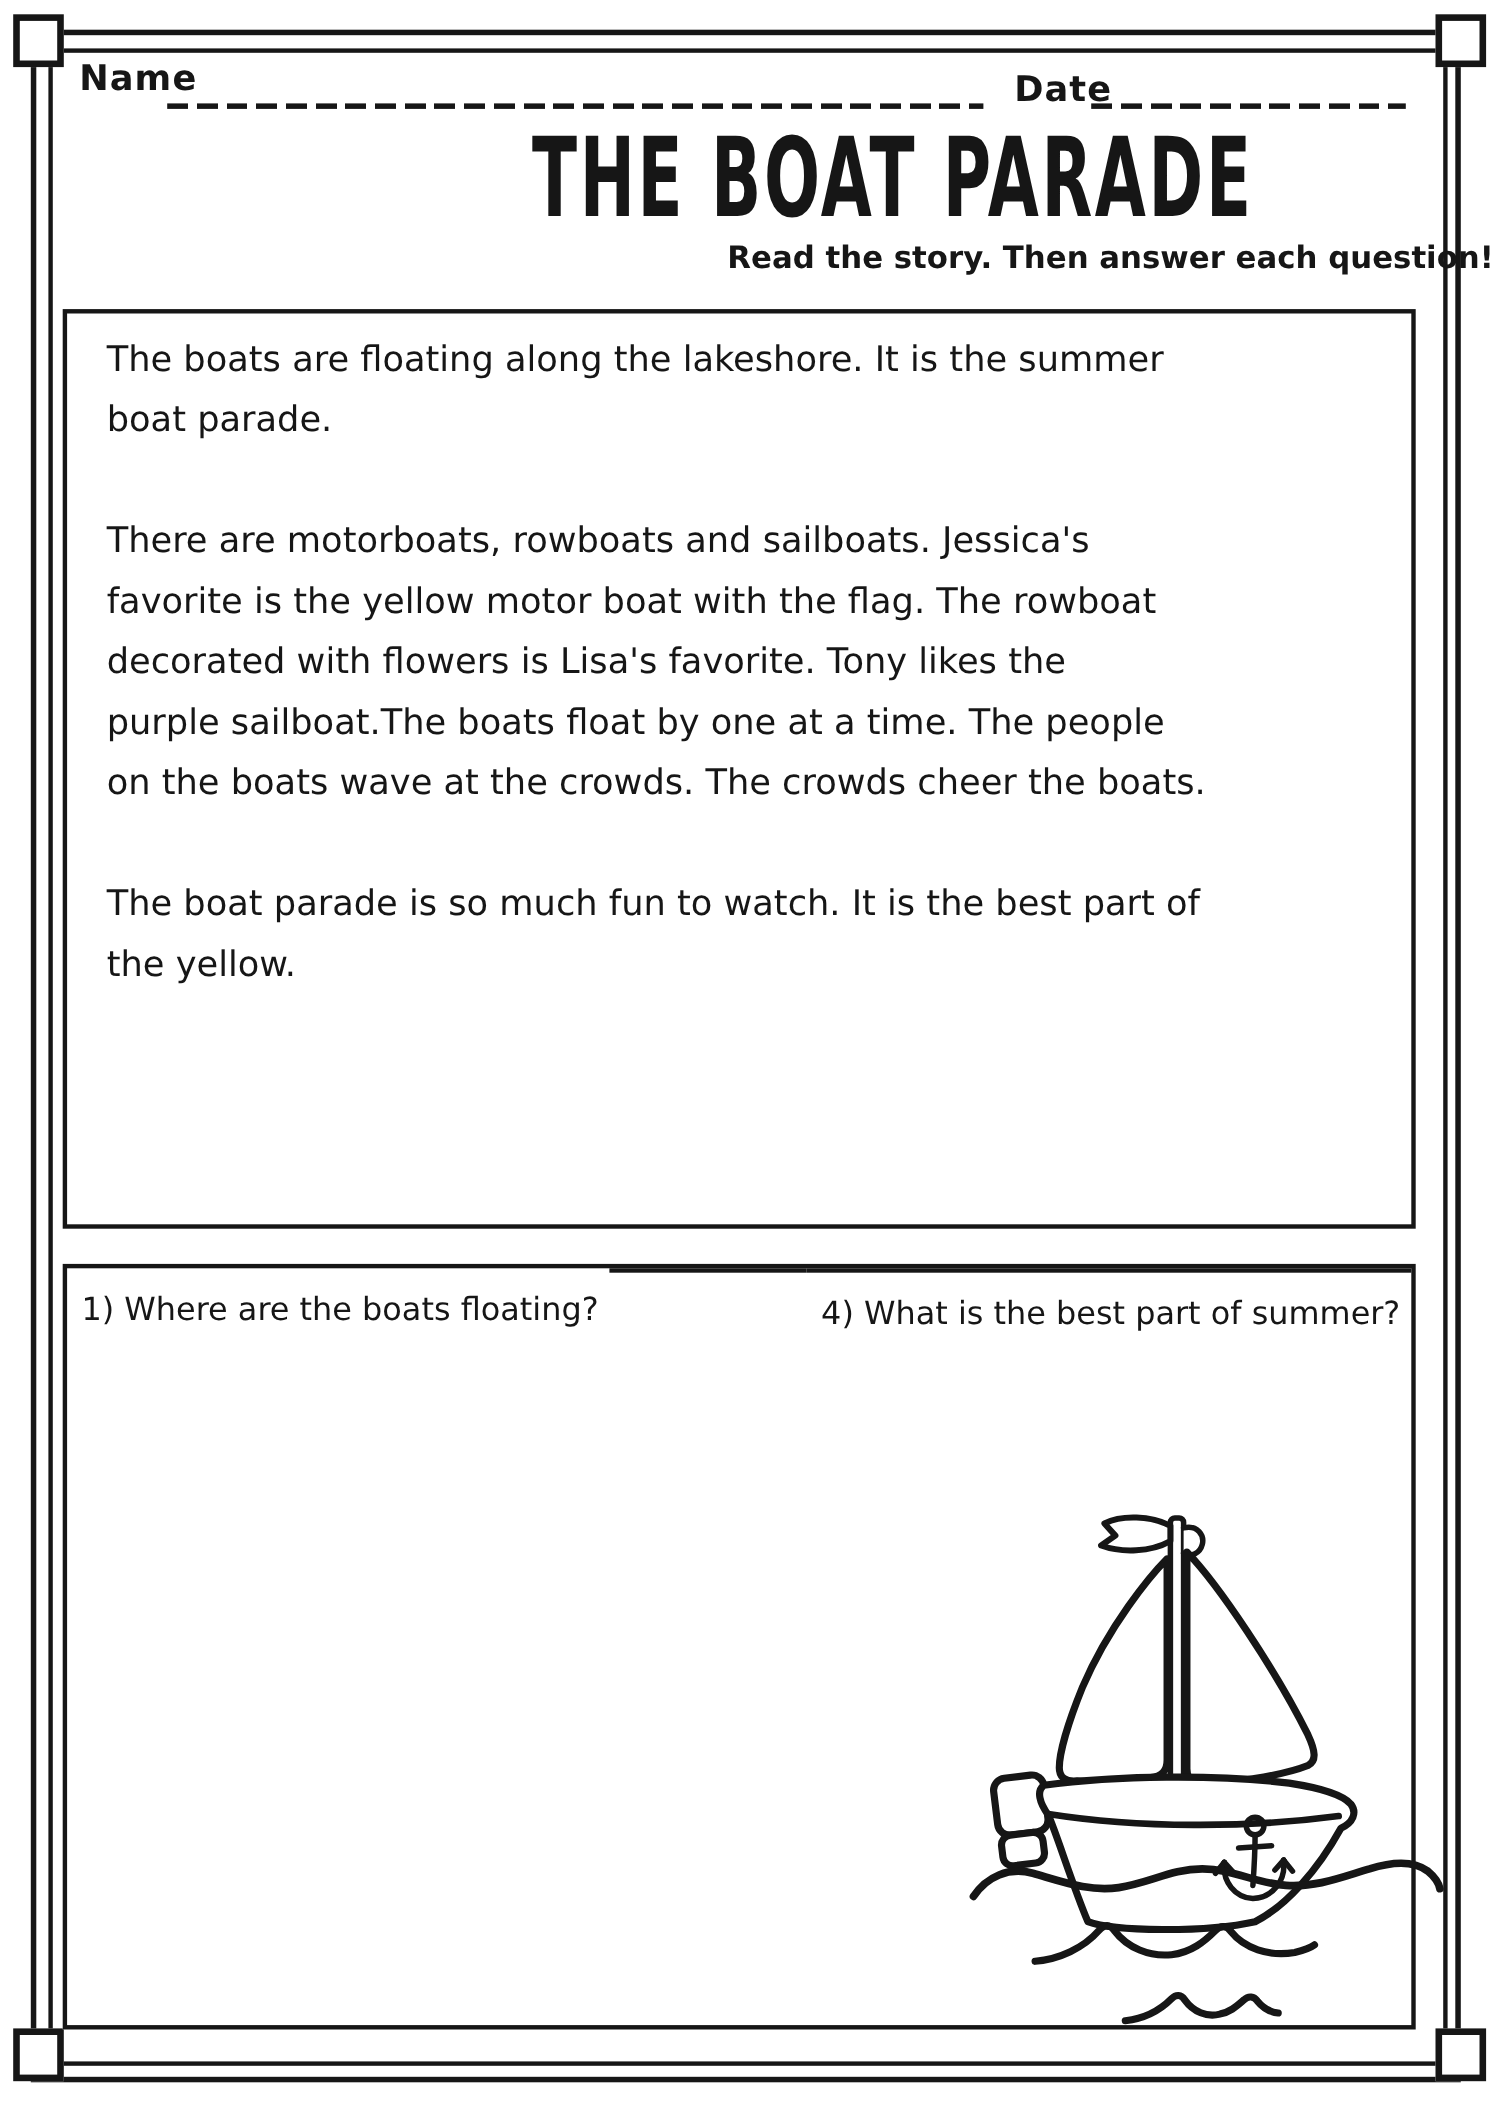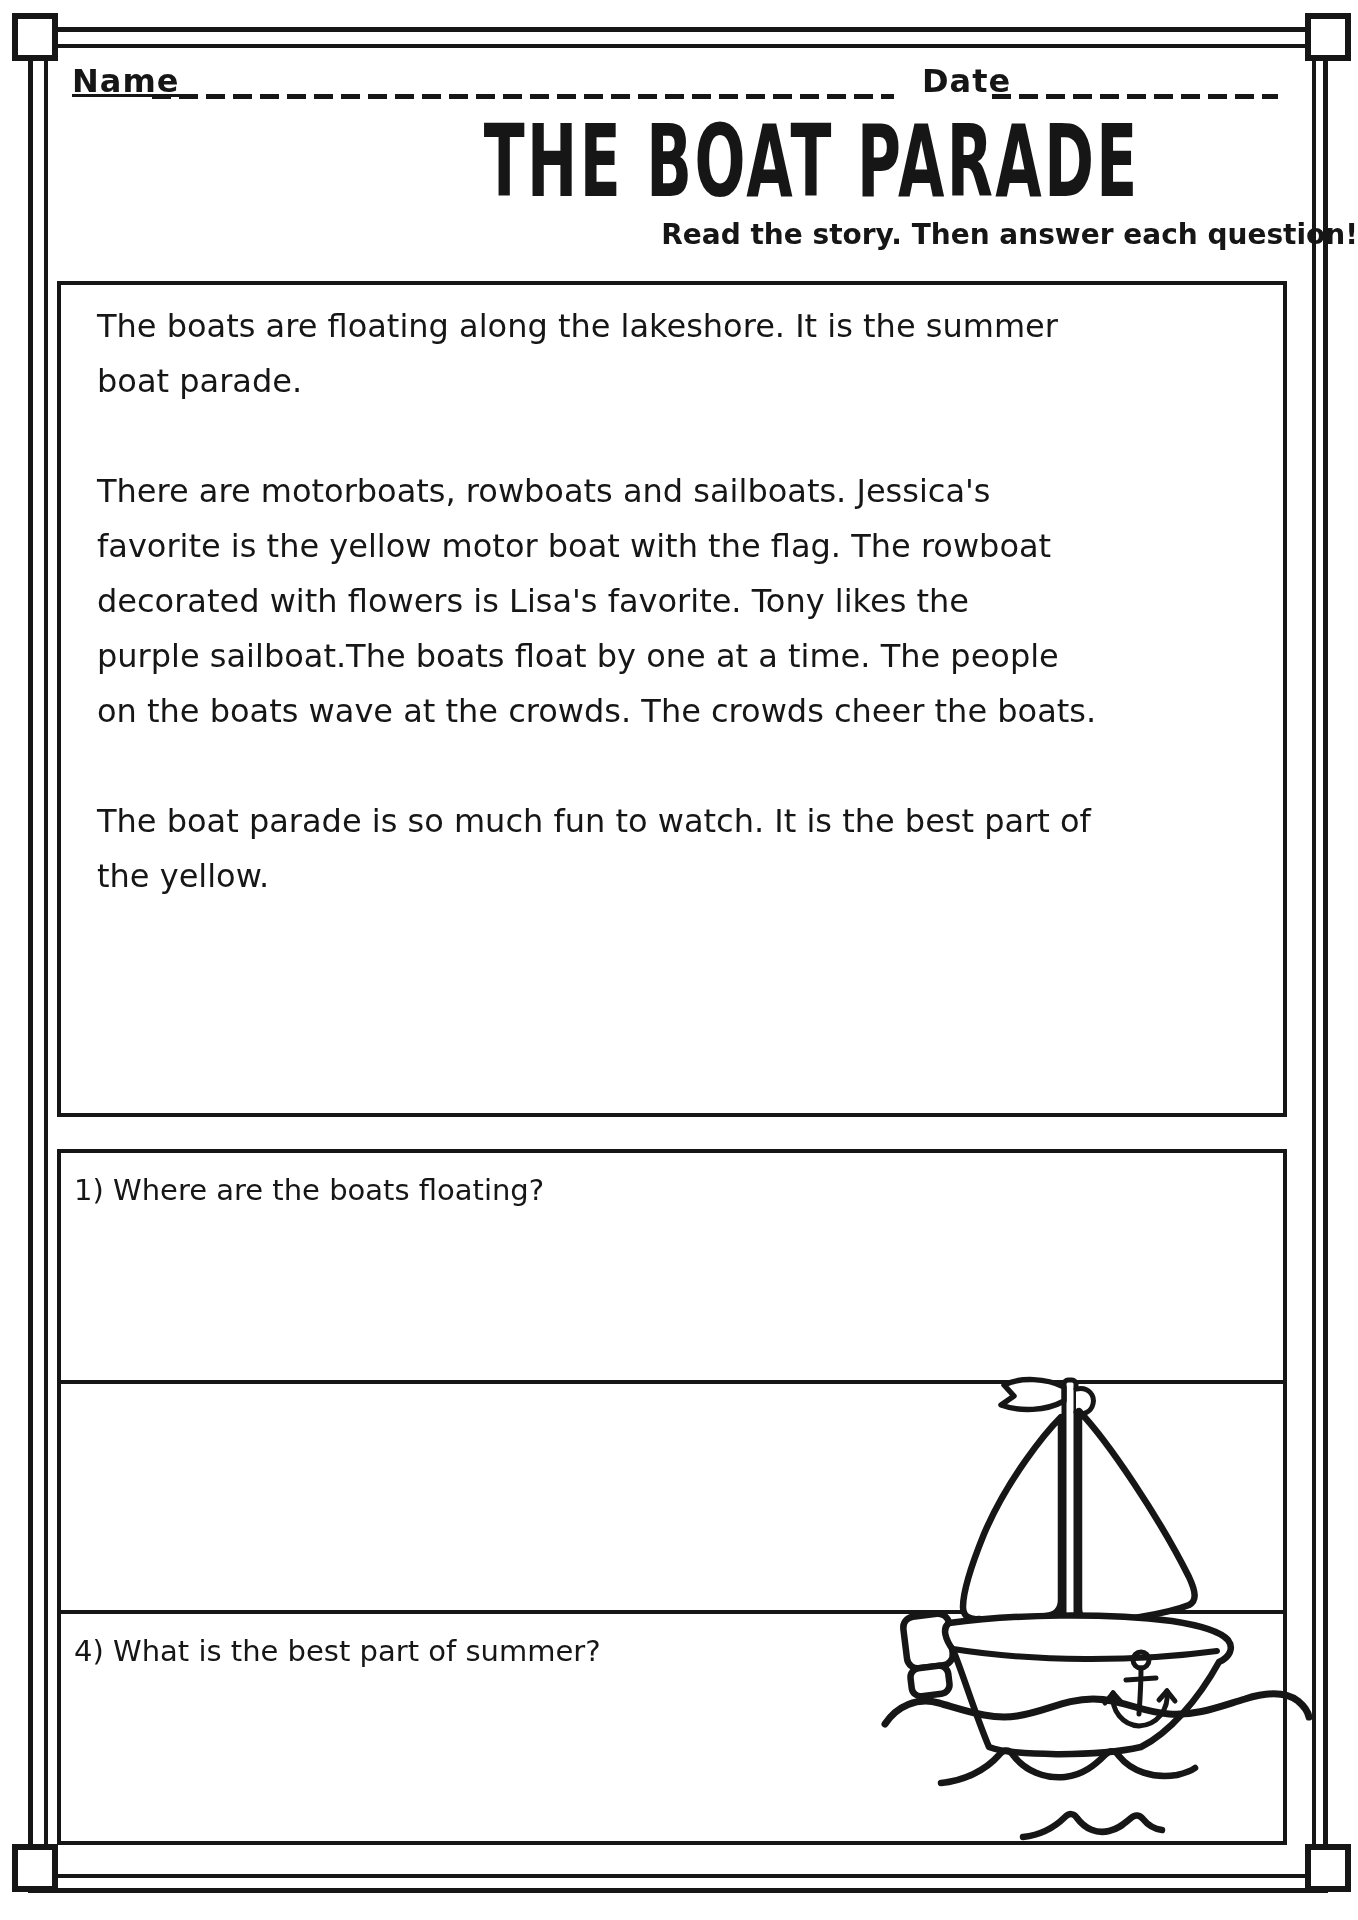--- a/index.html
+++ b/index.html
@@ -19,21 +19,21 @@
   .frame-outer{left:28px;top:27px;width:1300px;height:1866px;border:5px solid var(--ink);}
   .frame-inner{left:44px;top:44px;width:1272px;height:1834px;border:4px solid var(--ink);}
   .corner{width:46px;height:48px;background:var(--paper);border:6px solid var(--ink);}
   .corner.tl{left:12px;top:13px;}
   .corner.tr{left:1305px;top:13px;}
   .corner.bl{left:12px;top:1844px;}
   .corner.br{left:1305px;top:1844px;}
 
   
   .field-label{font-size:32px;font-weight:bold;letter-spacing:1px;}
-  .name-label{left:72px;top:62px;text-decoration:underline;}
+  .name-label{left:72px;top:52px;}
   .date-label{left:922px;top:62px;}
   .dash-line{
     height:5px;top:94px;
     background:repeating-linear-gradient(to right,var(--ink) 0 19px,transparent 19px 27px);
   }
   .name-line{left:152px;width:742px;}
   .date-line{left:992px;width:286px;}
 
   .title{
     left:0;top:112px;width:100%;text-align:right;
@@ -51,21 +51,21 @@
     border:4px solid var(--ink);background:var(--paper);
     padding:14px 36px;
   }
   .story-par{margin-bottom:55px;}
   .story-line{font-size:32px;line-height:55px;white-space:nowrap;}
 
   
   .questions-box{
     left:57px;top:1149px;width:1230px;height:696px;
     border:4px solid var(--ink);background:var(--paper);
-    display:flex;flex-direction:column;justify-content:flex-end;
+    display:flex;flex-direction:row;justify-content:flex-end;
   }
   .q-row{flex:1 1 0;display:flex;flex-direction:column;}
   .q-row + .q-row{border-top:4px solid var(--ink);}
   .q-label{font-size:29px;padding:20px 10px 0 13px;white-space:nowrap;}
   .answer-space{flex:1 1 auto;}
 
   
   .boat-svg{left:860px;top:1368px;width:470px;height:480px;}
   .boat-svg *{vector-effect:none;}
 </style>

